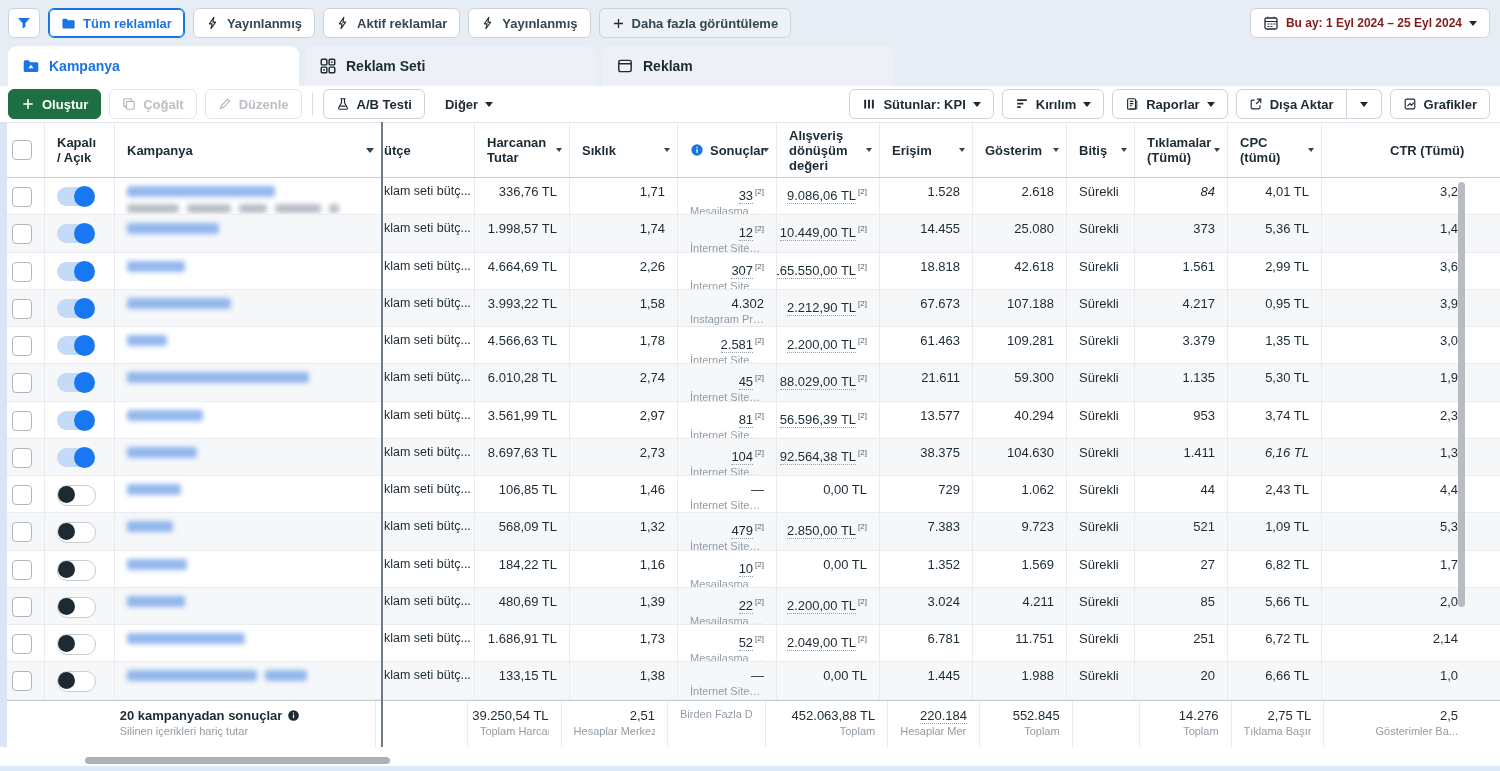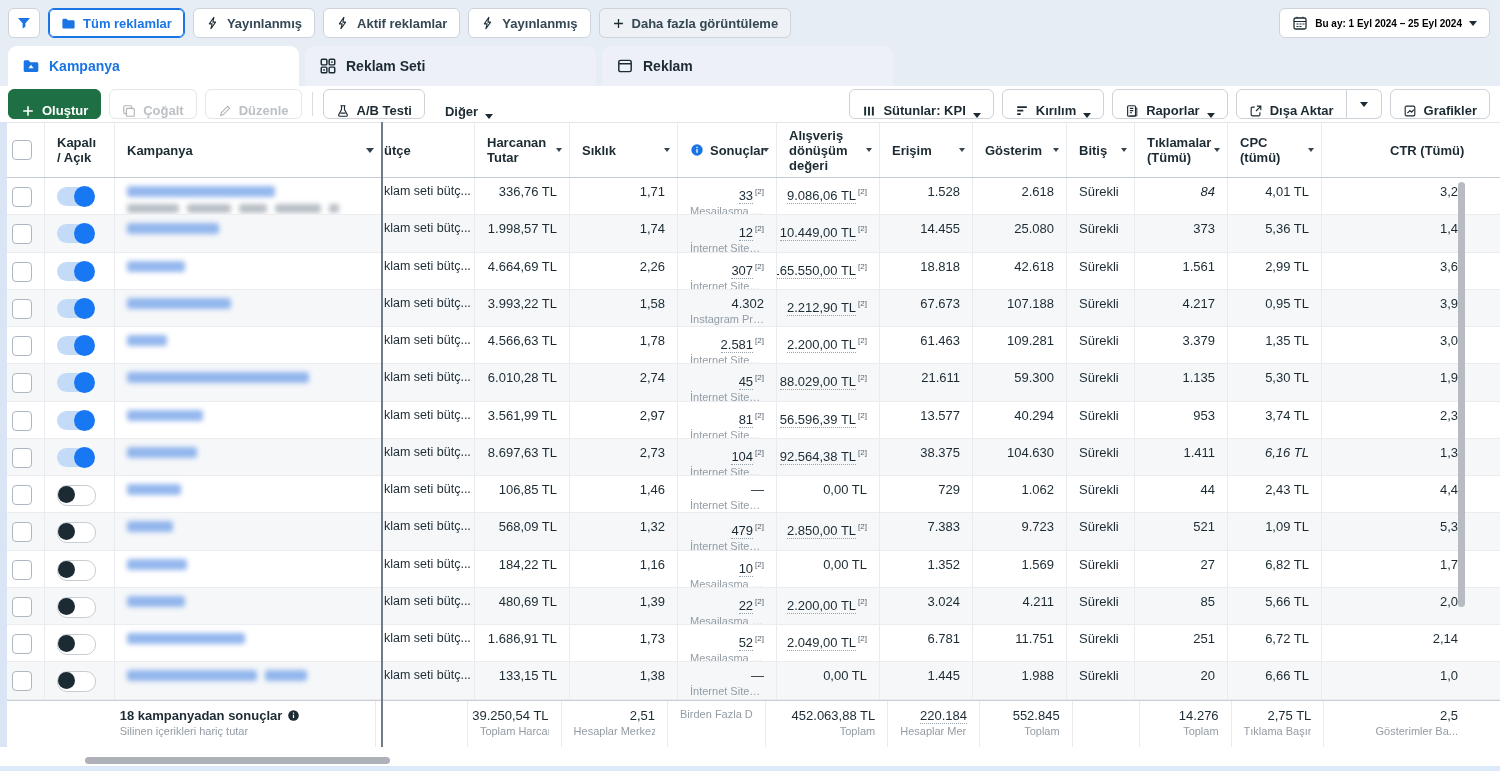--- a/index.html
+++ b/index.html
@@ -7,31 +7,31 @@
   #app{position:relative;width:1500px;height:771px;overflow:hidden;background:#e7edf4;}
 
   
   .topbar{position:absolute;left:0;top:0;width:1500px;height:46px;display:flex;align-items:center;gap:8px;padding-left:8px;box-sizing:border-box;}
   .iconbtn{width:32px;height:30px;border:1px solid #ced3d9;border-radius:6px;background:#fff;display:flex;align-items:center;justify-content:center;cursor:pointer;padding:0;}
   .chips{display:flex;gap:8px;align-items:center;}
   .chip{height:30px;border:1px solid #ced3d9;border-radius:6px;background:#fff;display:flex;align-items:center;gap:7px;padding:0 12px;font-size:13px;font-weight:bold;color:#344854;box-sizing:border-box;white-space:nowrap;}
   .chip.active{border:1px solid #1b74e4;box-shadow:inset 0 0 0 1px #1b74e4;color:#1b74e4;}
   .chip.more{background:#eef1f5;}
   .flex1{flex:1;}
-  .datebtn{height:30px;margin-right:10px;border:1px solid #ced3d9;border-radius:6px;background:#fff;display:flex;align-items:center;gap:7px;padding:0 12px;font-size:10px;font-weight:bold;color:#000000;white-space:nowrap;}
+  .datebtn{height:30px;margin-right:10px;border:1px solid #ced3d9;border-radius:6px;background:#fff;display:flex;align-items:center;gap:7px;padding:0 12px;font-size:12px;font-weight:bold;color:#7f1d1d;white-space:nowrap;}
   .caret{display:inline-block;width:0;height:0;border-left:4px solid transparent;border-right:4px solid transparent;border-top:5px solid #1c2b33;}
 
   
   .tabsrow{position:absolute;left:0;top:46px;width:1500px;height:40px;display:flex;align-items:flex-end;padding-left:8px;box-sizing:border-box;gap:6px;}
   .tab{width:291px;height:40px;border-radius:9px 9px 0 0;display:flex;align-items:center;gap:9px;padding:0 14px;box-sizing:border-box;font-size:14px;font-weight:bold;color:#1c2b33;background:#edf1f7;cursor:pointer;}
   .tab.active{background:#fff;color:#1b74e4;}
 
   
   .toolbar{position:absolute;left:0;top:86px;width:1500px;height:36px;background:#fff;display:flex;align-items:center;padding:0 10px 0 8px;box-sizing:border-box;gap:8px;}
-  .btn{height:30px;border:1px solid #ced3d9;border-radius:6px;background:#fff;display:flex;align-items:flex-end;gap:7px;padding:0 12px;font-size:13px;font-weight:bold;color:#1c2b33;box-sizing:border-box;white-space:nowrap;cursor:pointer;}
+  .btn{height:30px;border:1px solid #ced3d9;border-radius:6px;background:#fff;display:flex;align-items:center;gap:7px;padding:0 12px;font-size:13px;font-weight:bold;color:#1c2b33;box-sizing:border-box;white-space:nowrap;cursor:pointer;}
   .btn.green{background:#1e7044;border-color:#1e7044;color:#fff;}
   .btn.disabled{color:#bcc0c4;border-color:#e4e6ea;cursor:default;}
   .btn.disabled svg{opacity:.35;}
   .btn.text{border:none;}
   .vdiv{width:1px;height:24px;background:#dadde1;margin:0 2px;}
   .split{display:flex;align-items:stretch;}
   .split .btn{border-radius:6px 0 0 6px;}
   .split .seg2{width:34px;border:1px solid #ced3d9;border-left:none;border-radius:0 6px 6px 0;background:#fff;display:flex;align-items:center;justify-content:center;cursor:pointer;}
 
   
@@ -989,21 +989,21 @@
           <div class="cell right" style="width:178px;padding-right:42px;border-right:none;">
             <div class="val">1,0</div>
           </div>
         </div>
       </div>
     <div class="tfoot" id="tfoot">
         <div class="fcell" style="width: 45px; border-right: none;"></div>
         <div class="fcell" style="width: 70px; border-right: none;"></div>
         <div class="fcell first" style="width: 267px; padding-left: 6px;">
           <div class="title">
-            <span>18 kampanyadan sonuçlar</span>
+            <span>20 kampanyadan sonuçlar</span>
             <span>
               <svg width="13" height="13" viewBox="0 0 16 16">
                 <circle cx="8" cy="8" r="6.5" fill="#1c2b33"></circle>
                 <rect x="7.25" y="7" width="1.5" height="4.2" fill="#fff"></rect>
                 <rect x="7.25" y="4.3" width="1.5" height="1.5" fill="#fff"></rect>
               </svg>
             </span>
           </div>
           <div class="lab">Silinen içerikleri hariç tutar</div>
         </div>

